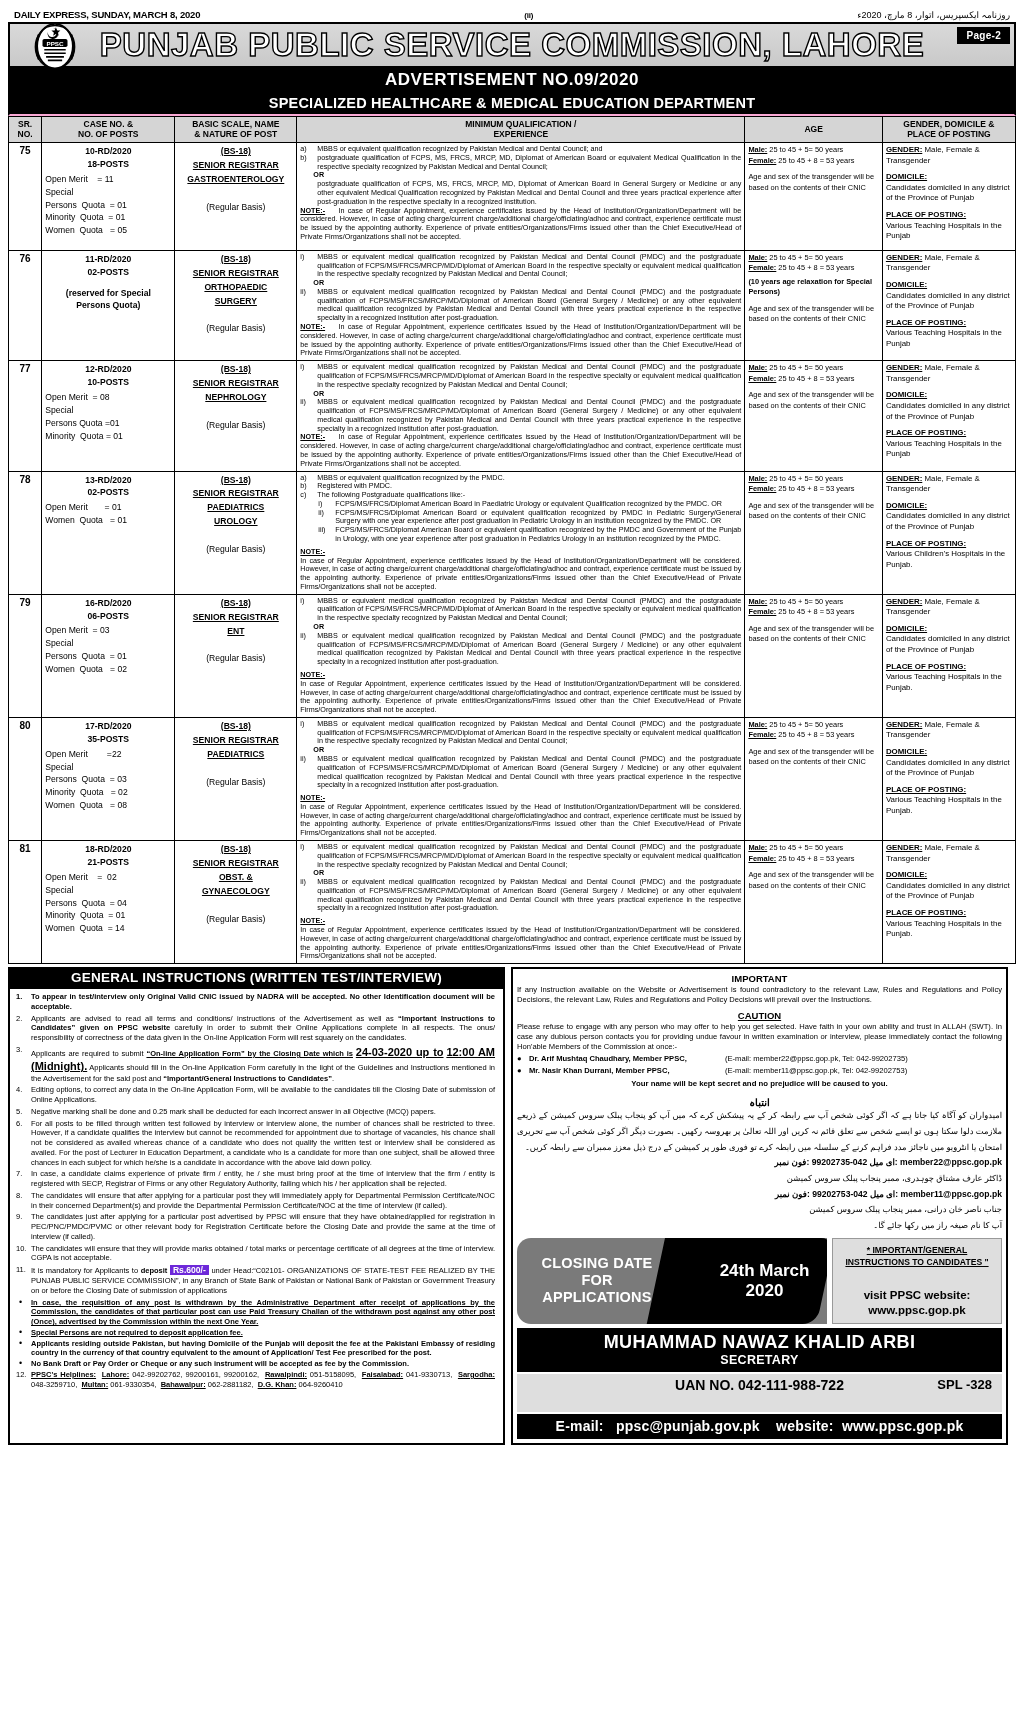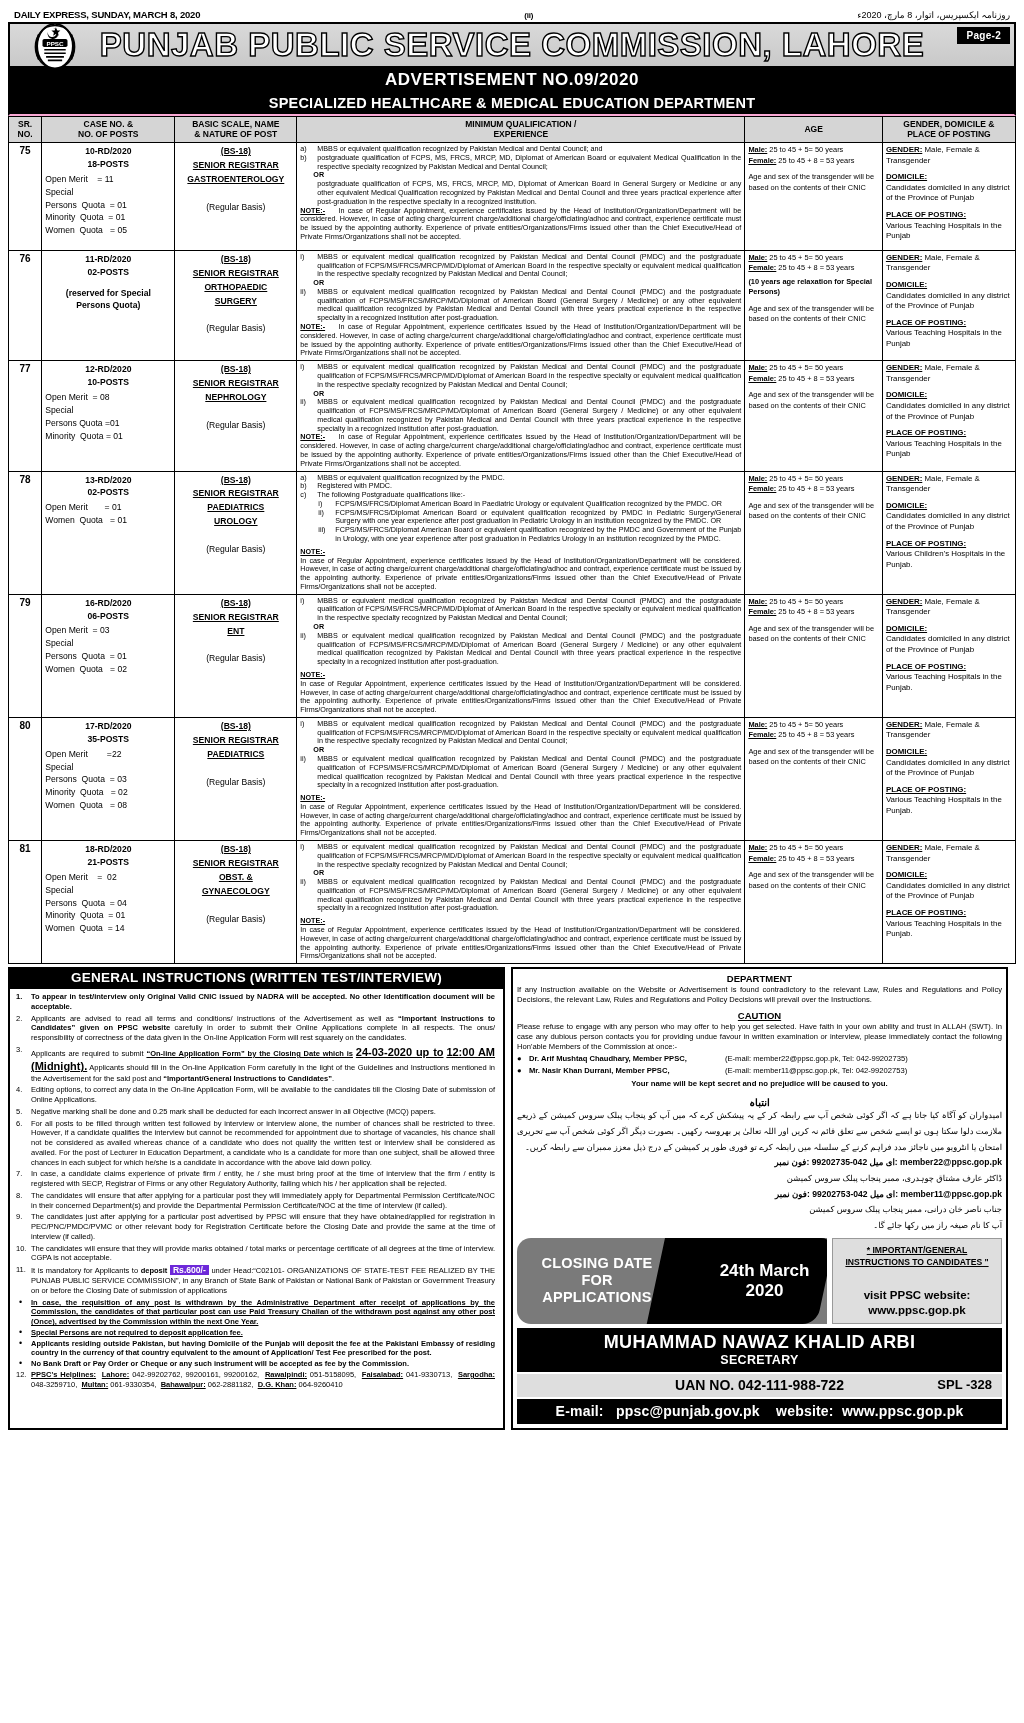--- a/index.html
+++ b/index.html
@@ -164,21 +164,21 @@
     display:flex; flex-direction:column; justify-content:center; padding:4px;
   }
   .instrbox .l1 { font-size:8.6px; font-weight:bold; text-decoration:underline; line-height:1.35; }
   .instrbox .l2 { font-size:11.5px; font-weight:bold; line-height:1.25; margin-top:20px; }
 
   .secbar { background:#000; color:#fff; text-align:center; padding:4px 0 5px 0; margin-top:4px; }
   .secbar .nm { font-size:18px; font-weight:bold; letter-spacing:0.4px; }
   .secbar .ti { font-size:12.5px; font-weight:bold; letter-spacing:0.3px; }
   .uanbar {
     background:#dedede; display:flex; align-items:center; justify-content:center;
-    position:relative; padding:3px 0 4px 0; margin-top:2px;
+    position:relative; padding:3px 0 19px 0; margin-top:2px;
   }
   .uanbar .uan { font-size:14px; font-weight:bold; }
   .uanbar .spl { position:absolute; right:10px; font-size:13px; font-weight:bold; }
   .mailbar {
     background:#000; color:#fff; text-align:center; font-size:14px; font-weight:bold;
     padding:4px 0 5px 0; margin-top:2px; letter-spacing:0.2px;
   }
   .rightinner { border:2px solid #000; padding:4px; }
 </style>
 </head>
@@ -569,21 +569,21 @@
             <li><b><u>Special Persons are not required to deposit application fee.</u></b></li>
             <li><b>Applicants residing outside Pakistan, but having Domicile of the Punjab will deposit the fee at the Pakistani Embassy of residing country in the currency of that country equivalent to the amount of Application/ Test Fee prescribed for the post.</b></li>
             <li><b>No Bank Draft or Pay Order or Cheque or any such instrument will be accepted as fee by the Commission.</b></li>
           </ul>
           <li style="list-style: none;"><u><b>PPSC's  Helplines:</b></u>&nbsp; <u><b>Lahore:</b></u> 042-99202762, 99200161, 99200162,&nbsp; <u><b>Rawalpindi:</b></u> 051-5158095,&nbsp; <u><b>Faisalabad:</b></u> 041-9330713,&nbsp; <u><b>Sargodha:</b></u> 048-3259710,&nbsp; <u><b>Multan:</b></u> 061-9330354,&nbsp; <u><b>Bahawalpur:</b></u> 062-2881182,&nbsp; <u><b>D.G. Khan:</b></u> 064-9260410</li>
         </ol>
     </div>
 
     <div class="rightcol">
       <div class="rightinner">
-        <div class="ctr-hd nodec">DEPARTMENT</div>
+        <div class="ctr-hd nodec">IMPORTANT</div>
         <div class="disc-p">If any Instruction available on the Website or Advertisement is found contradictory to the relevant Law, Rules and Regulations and Policy Decisions, the relevant Law, Rules and Regulations and Policy Decisions will prevail over the Instructions.</div>
         <div class="ctr-hd" style="margin-top:5px">CAUTION</div>
         <div class="disc-p">Please refuse to engage with any person who may offer to help you get selected. Have faith in your own ability and trust in ALLAH (SWT). In case any dubious person contacts you for providing undue favour in written examination or interview, please immediately contact the following Hon'able Members of the Commission at once:-</div>
 
         <div class="mem">
           <span class="dot">●</span>
           <span class="nm">Dr. Arif Mushtaq Chaudhary, Member PPSC,</span>
           <span class="em">(E-mail: member22@ppsc.gop.pk,  Tel: 042-99202735)</span>
         </div>
         <div class="mem">

